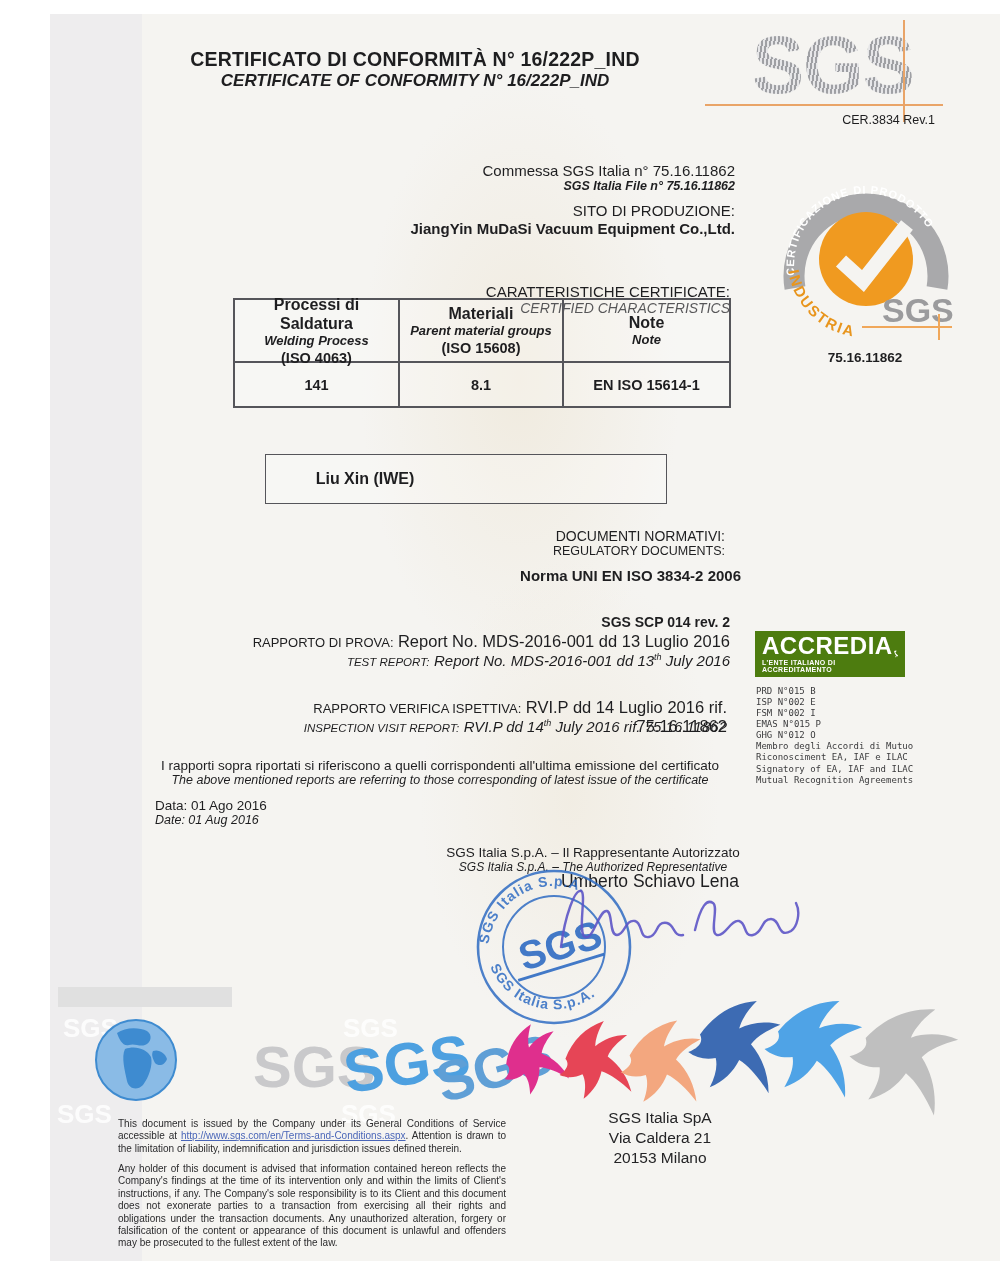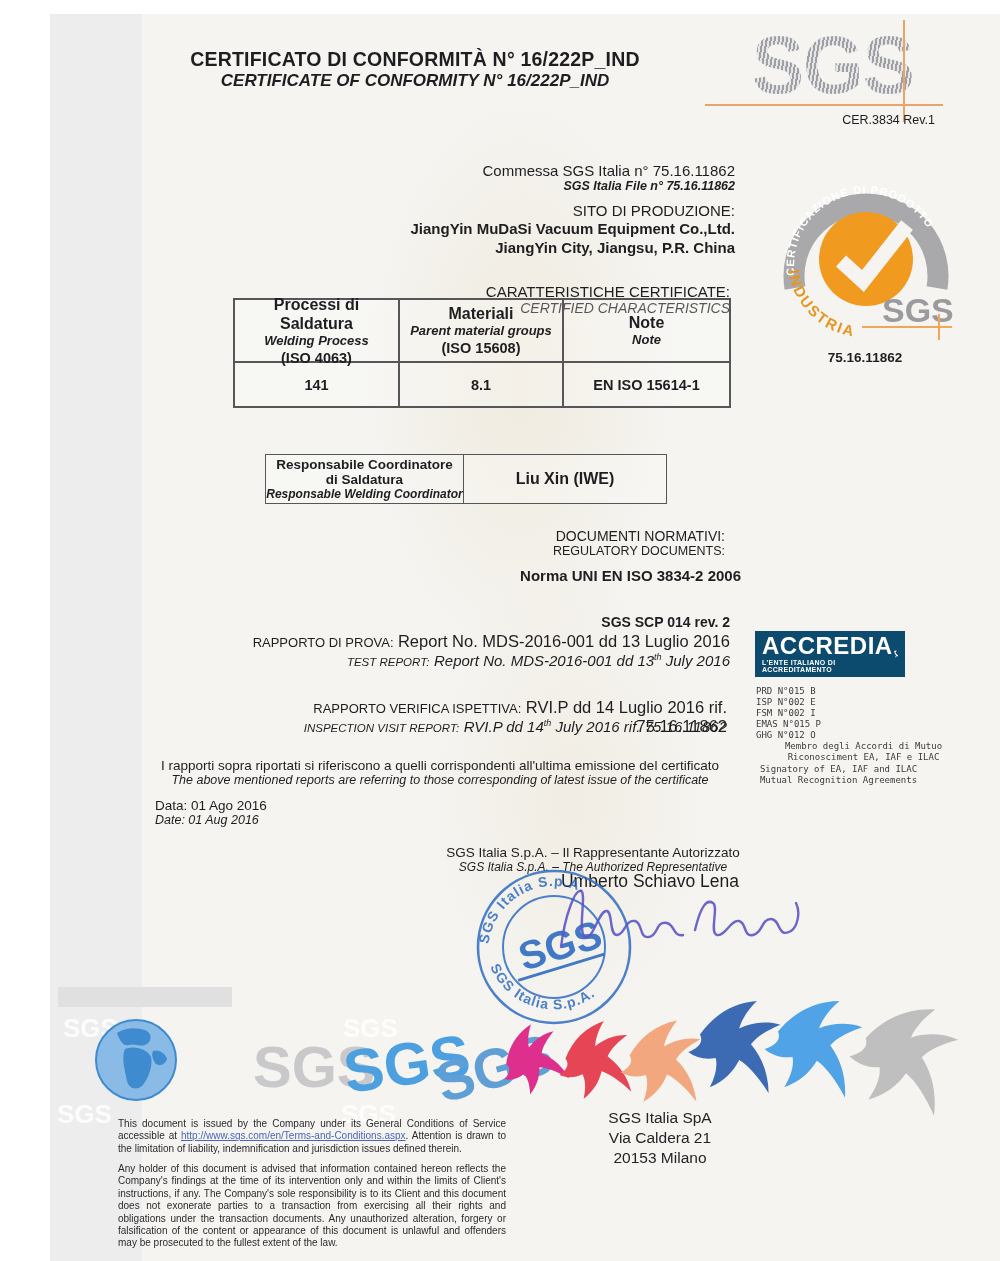--- a/index.html
+++ b/index.html
@@ -30,25 +30,25 @@
   .bd-r{border-right:2px solid #55555a;}
   .bd-b{border-bottom:2px solid #55555a;}
   .h-it{font-size:16px;font-weight:bold;line-height:19px;}
   .h-en{font-size:13px;font-weight:bold;font-style:italic;line-height:16px;}
   .h-iso{font-size:14.5px;font-weight:bold;line-height:18px;}
   .smallcaps-label{font-size:13px;}
   .big-val{font-size:16.5px;}
   .it-label{font-size:11.5px;font-style:italic;}
   .it-val{font-size:15px;font-style:italic;}
   sup{font-size:60%;vertical-align:super;}
-  .accredia-box{background:#0c4a6e;color:#fff;display:flex;align-items:center;justify-content:space-between;padding:3px 7px 4px 7px;box-sizing:border-box;}
+  .accredia-box{background:#4d7c0f;color:#fff;display:flex;align-items:center;justify-content:space-between;padding:3px 7px 4px 7px;box-sizing:border-box;}
   .accredia-name{font-size:24px;font-weight:bold;letter-spacing:.5px;line-height:24px;}
   .accredia-tag{font-size:7px;font-weight:bold;letter-spacing:.3px;margin-top:1px;}
   .codes{font-family:"DejaVu Sans Mono",monospace;font-size:9px;line-height:11px;color:#3b3b3d;}
-  .tiny{font-family:"DejaVu Sans Mono",monospace;font-size:9px;line-height:10.5px;color:#3b3b3d;text-align:center;}
+  .tiny{font-family:"DejaVu Sans Mono",monospace;font-size:9px;line-height:10.5px;color:#3b3b3d;}
   .legal{font-size:10px;line-height:12.4px;text-align:justify;color:#2b2b2d;}
   .legal a{color:#4a66b8;text-decoration:underline;}
   .addr{font-size:15.5px;line-height:20px;color:#242426;}
 </style>
 </head>
 <body>
 
 <div id="page">
   <div class="paper"></div>
   <div class="scanband"></div>
@@ -66,21 +66,20 @@
   <div class="abs r" style="left:790px;top:113px;width:145px;font-size:12.5px;">CER.3834 Rev.1</div>
 
   <div class="abs r" style="left:380px;top:162px;width:355px;">
     <div style="font-size:15px;">Commessa SGS Italia n° 75.16.11862</div>
     <div class="bi" style="font-size:12.5px;">SGS Italia File n° 75.16.11862</div>
   </div>
 
   <div class="abs r" style="left:330px;top:202px;width:405px;">
     <div style="font-size:15px;">SITO DI PRODUZIONE:</div>
     <div class="b" style="font-size:15px;line-height:19px;">JiangYin MuDaSi Vacuum Equipment Co.,Ltd.</div>
-    <div class="b" style="font-size:15px;line-height:19px;">JiangYin City, Jiangsu, P.R. China</div>
   </div>
 
   <svg class="abs" style="left:778px;top:166px;width:190px;height:180px;" viewBox="0 0 190 180">
     <defs>
       <path id="arcTop" d="M 19,120 A 72,72 0 1 1 157,120"></path>
       <path id="arcInd" d="M 10,103 A 78,78 0 0 0 72,170"></path>
     </defs>
     <path d="M 17,122 A 72,72 0 1 1 159,122" fill="none" stroke="#a9a9ab" stroke-width="21"></path>
     <text font-size="11" font-weight="bold" fill="#ffffff" letter-spacing="1">
       <textPath href="#arcTop" startOffset="4%">CERTIFICAZIONE DI PRODOTTO</textPath>
@@ -116,25 +115,20 @@
     <div class="cell bd-b">
       <div class="h-it">Note</div>
       <div class="h-en">Note</div>
     </div>
     <div class="cell bd-r b" style="font-size:14.5px;">141</div>
     <div class="cell bd-r b" style="font-size:14.5px;">8.1</div>
     <div class="cell b" style="font-size:14.5px;">EN ISO 15614-1</div>
   </div>
 
   <div class="abs tbl" style="left:265px;top:454px;width:400px;height:48px;display:grid;grid-template-columns:198px 1fr;border-width:1.5px;">
-    <div class="cell bd-r" style="border-right-width:1.5px;">
-      <div class="b" style="font-size:13.5px;line-height:15px;">Responsabile Coordinatore</div>
-      <div class="b" style="font-size:13.5px;line-height:15px;">di Saldatura</div>
-      <div class="bi" style="font-size:12px;line-height:14px;">Responsable Welding Coordinator</div>
-    </div>
     <div class="cell b" style="font-size:16px;">Liu Xin (IWE)</div>
   </div>
 
   <div class="abs r" style="left:420px;top:528px;width:305px;">
     <div style="font-size:14px;">DOCUMENTI NORMATIVI:</div>
     <div style="font-size:12.5px;">REGULATORY DOCUMENTS:</div>
   </div>
   <div class="abs r b" style="left:426px;top:567px;width:315px;font-size:15px;">Norma UNI EN ISO 3834-2 2006</div>
 
   <div class="abs r b" style="left:240px;top:614px;width:490px;font-size:14px;">SGS SCP 014 rev. 2</div>

